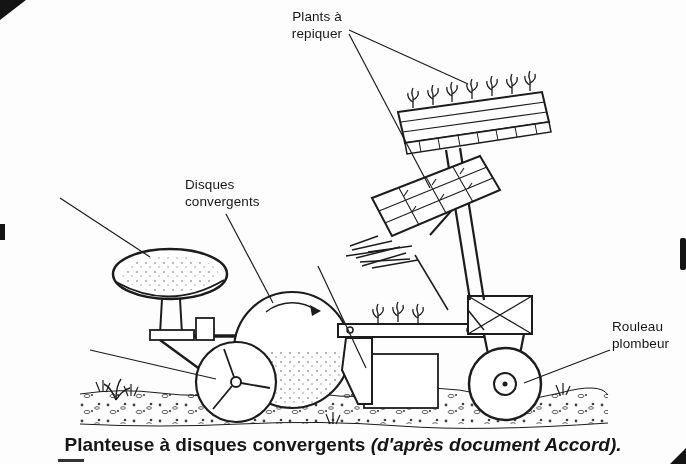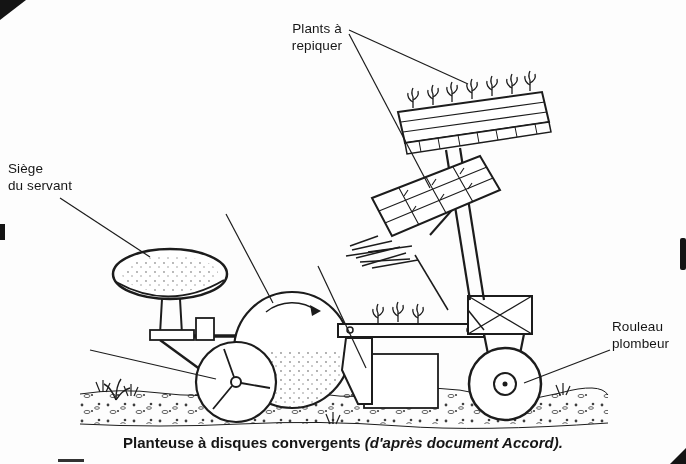--- a/index.html
+++ b/index.html
@@ -9,21 +9,21 @@
     font-family:"Liberation Sans", sans-serif;color:#161616;
   }
   .stage svg{position:absolute;left:0;top:0;}
   .label{
     position:absolute;white-space:pre-line;font-size:13.5px;line-height:17px;
     color:#161616;letter-spacing:.1px;
   }
   .label.center{text-align:center;}
   .caption{
     position:absolute;left:0;top:434px;width:100%;text-align:center;
-    font-size:15px;
+    font-size:19px;
   }
   .cap-bold{font-weight:bold;}
   .cap-src{font-weight:bold;font-style:italic;}
 </style>
 </head>
 <body>
 
 <div class="stage">
 
   <svg width="686" height="464" viewBox="0 0 686 464">
@@ -171,26 +171,26 @@
 
     <g stroke="none" fill="#141414">
       <polygon points="0,0 26,0 0,20"></polygon>
       <rect x="0" y="224" width="5" height="16"></rect>
       <rect x="680" y="238" width="6" height="32" rx="2"></rect>
       <polygon points="686,448 686,464 670,464"></polygon>
       <rect x="58" y="459" width="26" height="3" fill="#333"></rect>
     </g>
   </svg>
 
-  <div class="label center" style="left:282px;top:20px;width:70px;">Plants à
+  <div class="label center" style="left:282px;top:8px;width:70px;">Plants à
 repiquer</div>
 
-  <div class="label" style="left:8px;top:160px;">Siège
-du servant</div>
-
+
+  <div class="label" style="left:185px;top:176px;">Disques
+convergents</div>
 
 
 
   <div class="label" style="left:612px;top:318px;">Rouleau
 plombeur</div>
 
   <div class="caption">
     <span class="cap-bold">Planteuse à disques convergents</span>
     <span class="cap-src">(d'après document Accord).</span>
   </div>

